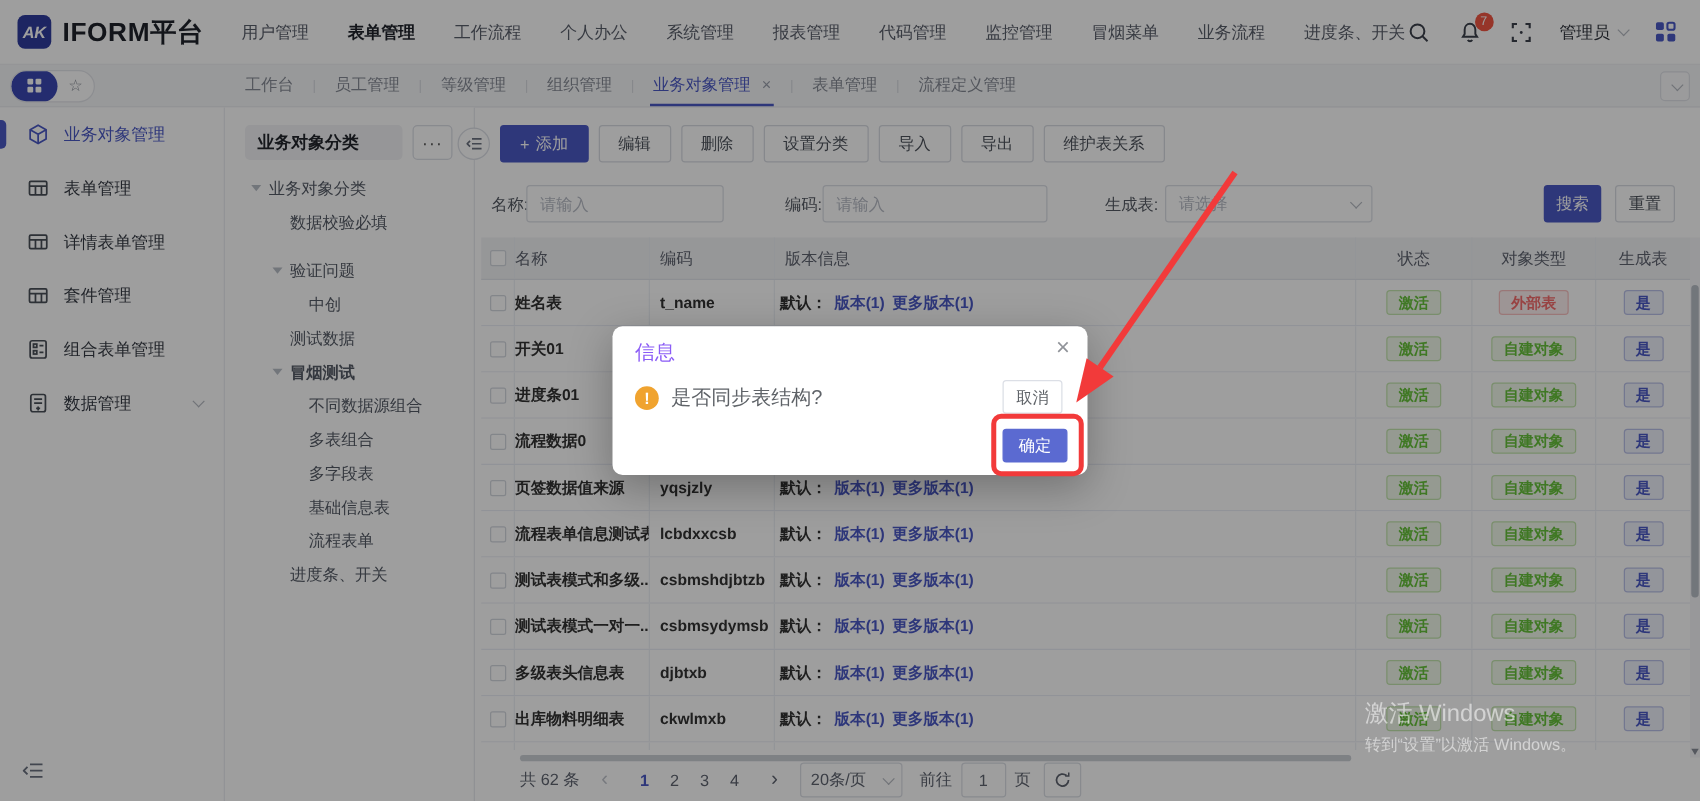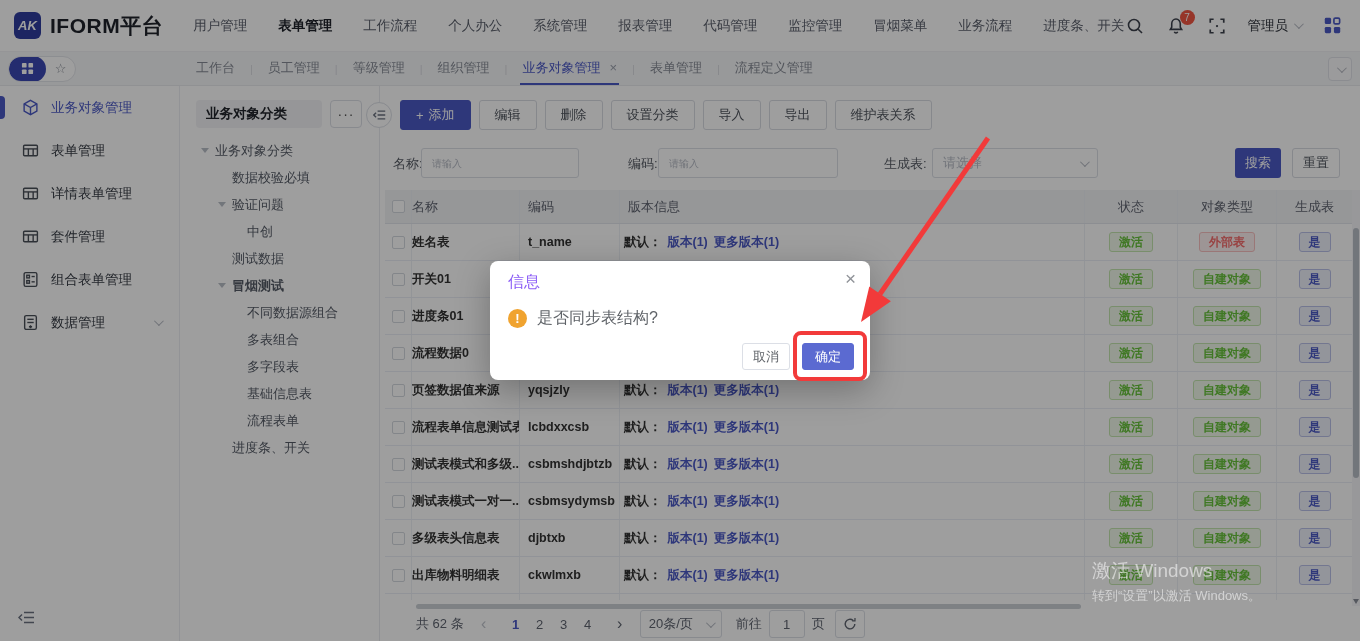--- a/index.html
+++ b/index.html
@@ -53,21 +53,21 @@
   .tnode{height:27px;display:flex;align-items:center;font-size:13px;color:#555b66;cursor:pointer;white-space:nowrap;}
   .tcaret{width:0;height:0;border-left:4px solid transparent;border-right:4px solid transparent;border-top:5px solid #b9bec7;margin-right:6px;}
 
   
   .content{position:absolute;top:86px;left:381px;right:0;bottom:0;background:#fff;}
   .toolbar{position:absolute;top:14px;left:19px;display:flex;gap:8px;}
   .btn{height:30px;padding:0 15px;border:1px solid #d9dce3;border-radius:3px;background:#fff;font-size:13px;color:#4e535c;display:flex;align-items:center;gap:5px;cursor:pointer;white-space:nowrap;}
   .btn.primary{background:#4b59c6;border-color:#4b59c6;color:#fff;}
   .filters{position:absolute;top:62px;left:0;right:0;height:30px;font-size:13px;color:#565b64;}
   .filters .flabel{position:absolute;top:7px;}
-  .f-input{position:absolute;height:30px;border:1px solid #dcdfe6;border-radius:3px;padding:0 10px;font-size:10px;color:#c2410c;outline:none;background:#fff;}
+  .f-input{position:absolute;height:30px;border:1px solid #dcdfe6;border-radius:3px;padding:0 10px;font-size:13px;color:#c2410c;outline:none;background:#fff;}
   .f-input::placeholder{color:#b8bcc6;}
   .f-select{position:absolute;height:30px;border:1px solid #dcdfe6;border-radius:3px;background:#fff;display:flex;align-items:center;justify-content:space-between;padding:0 10px;color:#b8bcc6;cursor:pointer;}
   .sbtn{position:absolute;height:30px;border-radius:3px;font-size:13px;display:flex;align-items:center;justify-content:center;cursor:pointer;}
 
   
   .tbl{position:absolute;left:4px;top:104px;width:967px;}
   .trow{display:grid;grid-template-columns:27px 108px 100px 465px 93px 99px 75px;align-items:center;}
   .thead{height:34px;background:#f3f4f6;color:#5f6470;font-size:13px;border-bottom:1px solid #e2e6ec;}
   .tbody-row{height:37px;border-bottom:1px solid #ebeef5;font-size:12.5px;color:#333;background:#fff;font-weight:bold;}
   .tcell{height:100%;display:flex;align-items:center;border-right:1px solid #eef1f5;overflow:hidden;white-space:nowrap;}
@@ -99,21 +99,21 @@
   .pg-refresh{width:30px;height:28px;border:1px solid #dcdfe6;border-radius:3px;display:flex;align-items:center;justify-content:center;cursor:pointer;color:#5f6470;background:#fff;}
 
   
   .mask{position:absolute;inset:0;background:rgba(0,0,0,.38);z-index:40;}
   .modal{position:absolute;left:490px;top:261px;width:380px;height:119px;background:#fff;border-radius:8px;box-shadow:0 10px 34px rgba(0,0,0,.28);z-index:50;}
   .modal-title{position:absolute;left:18px;top:11px;font-size:16px;color:#8b5cf6;}
   .modal-close{position:absolute;right:14px;top:8px;font-size:19px;color:#909399;cursor:pointer;line-height:1;}
   .modal-body{position:absolute;left:18px;top:47px;display:flex;align-items:center;gap:10px;}
   .warn-ic{width:19px;height:19px;border-radius:50%;background:#f0a32f;color:#fff;font-size:13px;font-weight:bold;display:flex;align-items:center;justify-content:center;}
   .modal-msg{font-size:16px;color:#5f6368;}
-  .modal-foot{position:absolute;right:16px;bottom:10px;display:flex;gap:12px;}
+  .modal-foot{position:absolute;right:16px;bottom:10px;display:flex;gap:12px;flex-direction:column;}
   .m-btn{height:27px;border-radius:3px;font-size:13px;display:flex;align-items:center;justify-content:center;cursor:pointer;}
   .m-cancel{width:48px;background:#fff;border:1px solid #dcdfe6;color:#5f6368;}
   .m-confirm{width:52px;background:#5b6ad1;border:1px solid #5b6ad1;color:#fff;}
   .anno-rect{position:absolute;left:793px;top:331px;width:74px;height:50px;border:4px solid #f23a3a;border-radius:8px;z-index:60;pointer-events:none;}
   .anno-svg{position:absolute;inset:0;z-index:60;pointer-events:none;}
   .watermark{position:absolute;left:1092px;top:558px;z-index:70;pointer-events:none;color:rgba(255,255,255,.55);}
   .wm1{font-size:19px;}
   .wm2{font-size:13px;margin-top:3px;}
 </style>
 </head>
@@ -309,21 +309,21 @@
         </svg>
     </div>
     <div class="tree" id="tree">
         <div class="tnode" style="padding-left: 21px;">
           <span class="tcaret"></span>
           <span>业务对象分类</span>
         </div>
         <div class="tnode" style="padding-left: 52px;">
           <span>数据校验必填</span>
         </div>
-        <div class="tnode" style="padding-left: 38px;">
+        <div class="tnode" style="padding-left: 38px; margin-top: 12px;">
           <span class="tcaret"></span>
           <span>验证问题</span>
         </div>
         <div class="tnode" style="padding-left: 67px;">
           <span>中创</span>
         </div>
         <div class="tnode" style="padding-left: 52px;">
           <span>测试数据</span>
         </div>
         <div class="tnode" style="padding-left: 38px; font-weight: bold;">

